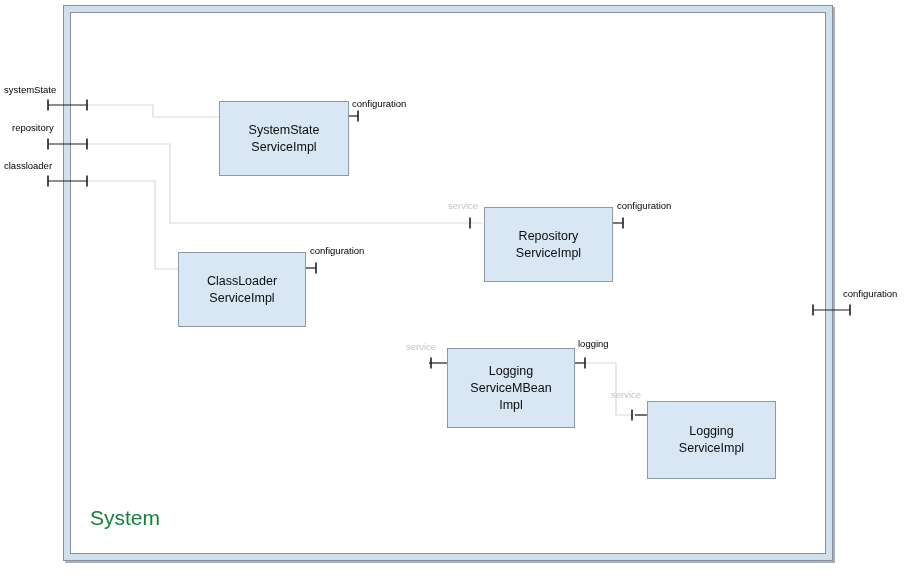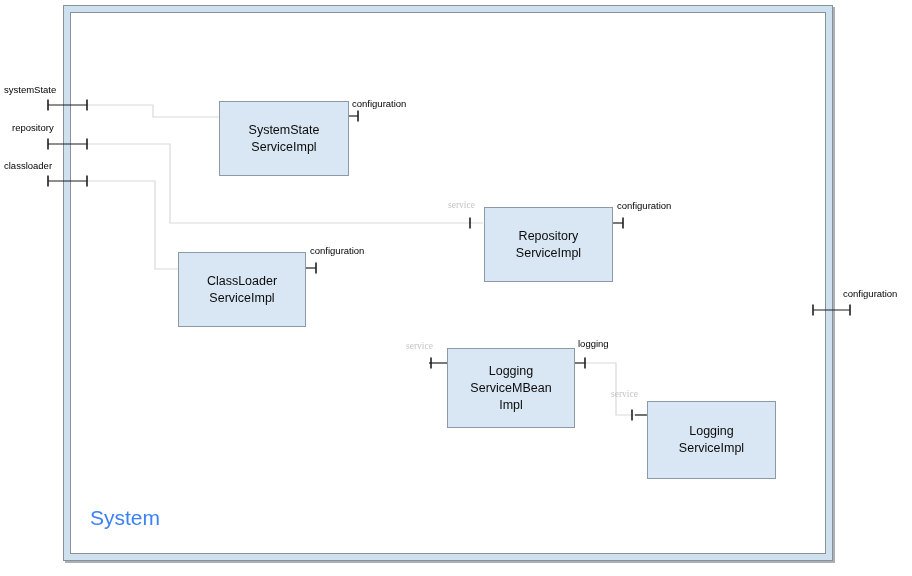--- a/index.html
+++ b/index.html
@@ -52,26 +52,26 @@
     color: #0b0b0b;
     white-space: pre-line;
   }
   .port-label {
     position: absolute;
     font-size: 9.5px;
     line-height: 11px;
     color: var(--label, #000000);
     white-space: nowrap;
   }
-  .port-label.muted { color: var(--muted-label, #c4c4c4); font-family: Liberation Serif, serif; }
+  .port-label.muted { color: var(--muted-label, #c4c4c4); }
   .frame-title {
     position: absolute;
     left: 90px; top: 506px;
     font-size: 21px;
-    color: #3b82f6;
+    color: #15803d;
   }
 </style>
 </head>
 <body>
 
 <div class="stage">
 
   <div class="frame">
     <div class="frame-inner"></div>
   </div>

